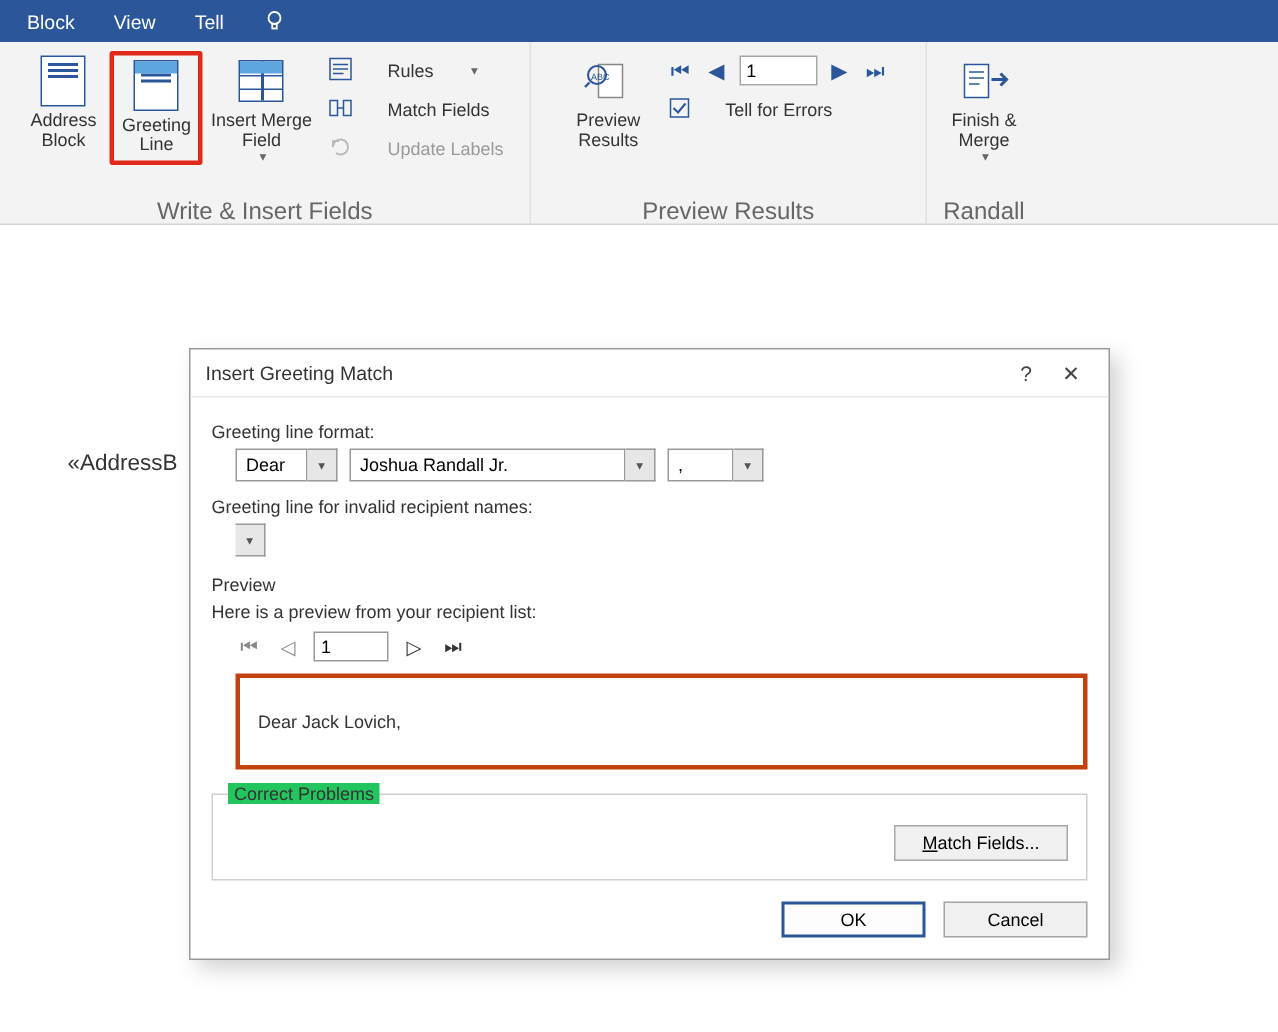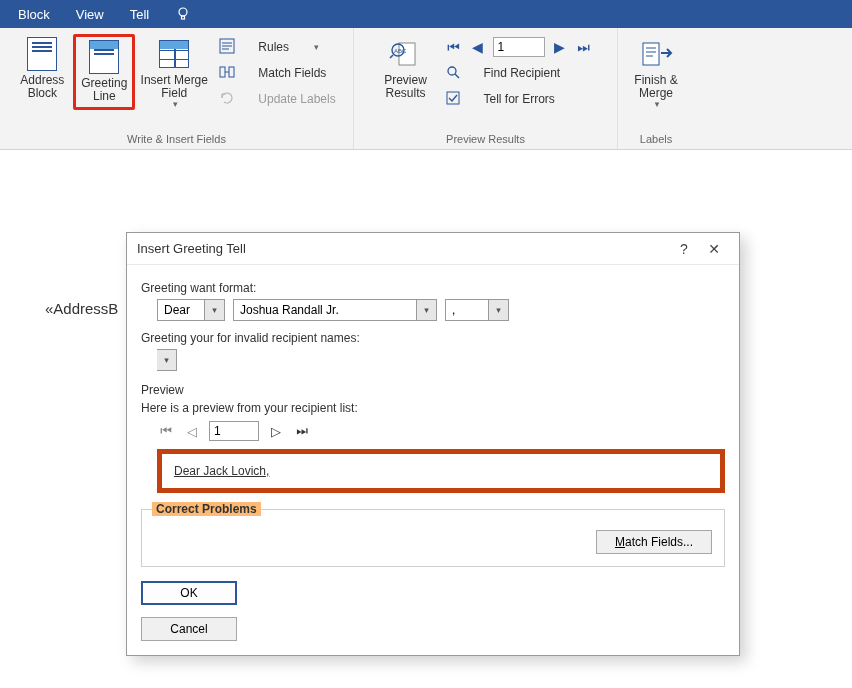--- a/index.html
+++ b/index.html
@@ -56,21 +56,21 @@
     justify-content: flex-start;
     padding: 6px 4px 2px 4px;
     border-right: 1px solid #e0e0e0;
   }
   .group-content {
     display: flex;
     align-items: flex-start;
     flex: 1;
   }
   .group-label {
-    font-size: 11px;
+    font-size: 16px;
     color: #666;
     text-align: center;
     margin-top: 2px;
     height: 14px;
   }
   .bigbtn {
     display: flex;
     flex-direction: column;
     align-items: center;
     justify-content: flex-start;
@@ -214,41 +214,39 @@
     text-align: center;
     font-size: 13px;
     color: #888;
   }
   .preview-nav .pn.active { color: #333; cursor: pointer; }
   .preview-nav input {
     width: 50px; height: 20px; border: 1px solid #9a9a9a; padding: 0 4px; font-family: inherit; font-size: 12px;
   }
   .preview-box {
     margin-left: 16px;
-    border: 5px solid #c2410c;
-    padding: 10px 12px;
+    border: 3px solid #c2410c;
+    padding: 22px 12px;
     background: #fff;
     min-height: 32px;
-    text-decoration: underline;
   }
   .fieldset {
     margin-top: 16px;
     border: 1px solid #cfcfcf;
     padding: 10px 12px 12px 12px;
     position: relative;
   }
   .fieldset .legend {
     position: absolute;
     top: -8px;
     left: 10px;
-    background: #fdba74;
+    background: #22c55e;
     padding: 0 4px;
     font-size: 12px;
     color: #333;
-    font-weight: bold;
   }
   .fieldset .text { color: #333; line-height: 1.45; }
   .btn {
     height: 24px;
     padding: 0 18px;
     border: 1px solid #a6a6a6;
     background: #f0f0f0;
     font-family: inherit;
     font-size: 12px;
     cursor: pointer;
@@ -258,21 +256,20 @@
   }
   .btn.primary {
     border: 2px solid #2b579a;
     background: #fdfdfd;
   }
   .dlg-footer {
     display: flex;
     justify-content: flex-end;
     gap: 12px;
     margin-top: 14px;
-    flex-direction: column;
   }
   .match-row {
     display: flex;
     justify-content: flex-end;
     margin-top: 10px;
   }
   .underline-key { text-decoration: underline; }
 
   
   .doc-icon {
@@ -393,29 +390,20 @@
         <div class="nav-row">
           <span class="nav-btn">⏮</span>
           <span class="nav-btn">◀</span>
           <input class="rec-input" value="1" style="">
           <span class="nav-btn">▶</span>
           <span class="nav-btn">⏭</span>
         </div>
         <div class="smallbtn">
           <span>
             <svg width="16" height="16" viewBox="0 0 16 16">
-                <circle cx="7" cy="7" r="4" fill="none" stroke="#2b579a" stroke-width="1.3"></circle>
-                <line x1="10" y1="10" x2="14" y2="14" stroke="#2b579a" stroke-width="1.5"></line>
-              </svg>
-          </span>
-          <span>Find Recipient</span>
-        </div>
-        <div class="smallbtn">
-          <span>
-            <svg width="16" height="16" viewBox="0 0 16 16">
                 <rect x="2" y="2" width="12" height="12" fill="none" stroke="#2b579a"></rect>
                 <polyline points="4,8 7,11 12,5" fill="none" stroke="#2b579a" stroke-width="1.4"></polyline>
               </svg>
           </span>
           <span>Tell for Errors</span>
         </div>
       </div>
     </div>
     <div class="group-label">Preview Results</div>
   </div>
@@ -433,51 +421,51 @@
               <polyline points="28,10 32,14 28,18" fill="none" stroke="#2b579a" stroke-width="2"></polyline>
             </svg>
         </div>
         <div class="lbl">
             <span style="white-space:pre-line;text-align:center;">Finish &amp;
 Merge</span>
             <span class="dd">▾</span>
           </div>
       </div>
     </div>
-    <div class="group-label">Labels</div>
+    <div class="group-label">Randall</div>
   </div>
 </div>
 
 <div class="merge-placeholder">«AddressB</div>
 
 <div class="dialog">
   <div class="dlg-title">
-    <span>Insert Greeting Tell</span>
+    <span>Insert Greeting Match</span>
     <span class="spacer"></span>
     <span class="help">?</span>
     <span class="close">✕</span>
   </div>
   <div class="dlg-body">
-    <div class="dlg-label">Greeting want format:</div>
+    <div class="dlg-label">Greeting line format:</div>
     <div class="row">
       <div class="combo">
         <input style="width: 48px;" value="Dear ">
         <div class="arrow">▾</div>
       </div>
       <div class="combo">
         <input style="width: 184px;" value="Joshua Randall Jr.">
         <div class="arrow">▾</div>
       </div>
       <div class="combo">
         <input style="width: 44px;" value=",">
         <div class="arrow">▾</div>
       </div>
     </div>
 
-    <div class="dlg-label" style="margin-top:10px;">Greeting your for invalid recipient names:</div>
+    <div class="dlg-label" style="margin-top:10px;">Greeting line for invalid recipient names:</div>
     <div class="row">
       <div class="combo">
         <div class="arrow">▾</div>
       </div>
     </div>
 
     <div class="dlg-label" style="margin-top:12px;">Preview</div>
     <div style="margin:4px 0 0 0;">Here is a preview from your recipient list:</div>
 
     <div class="preview-nav">

